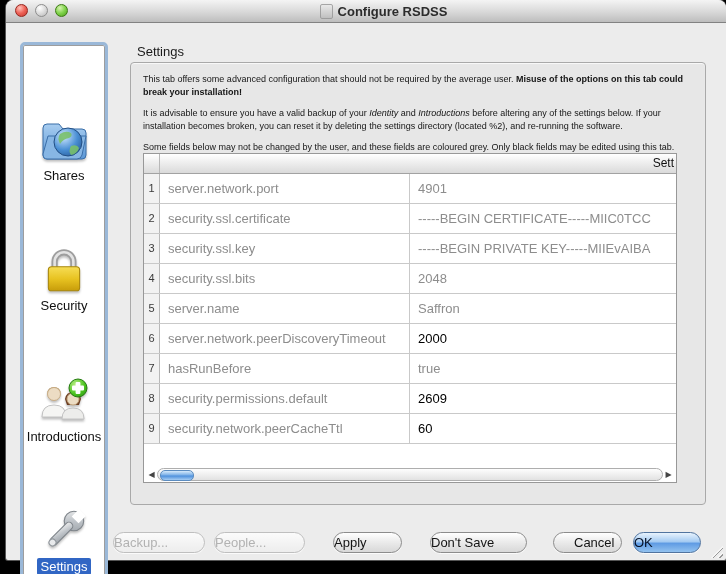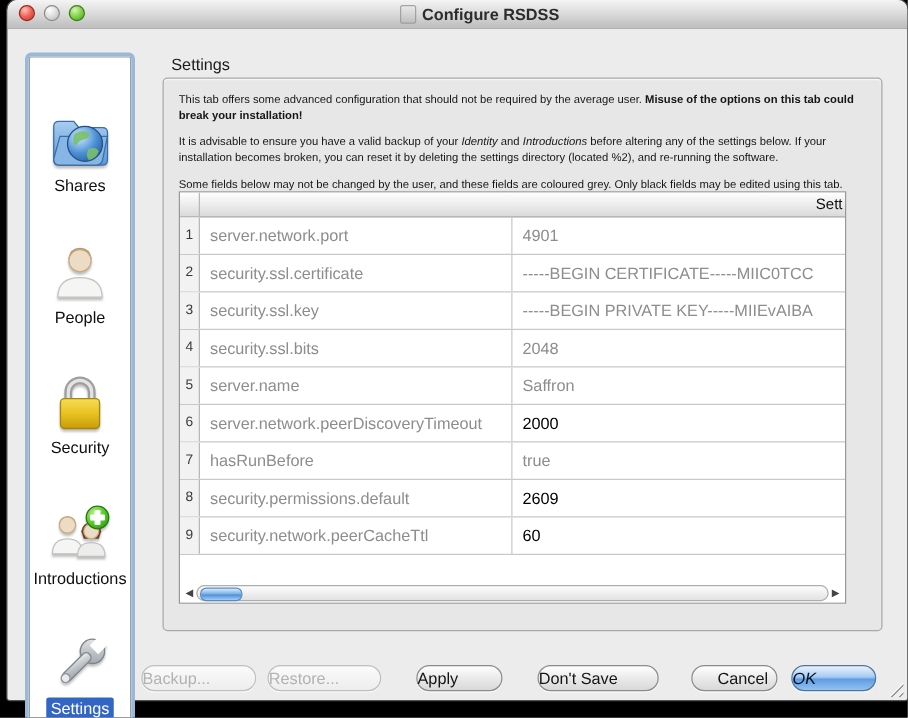--- a/index.html
+++ b/index.html
@@ -115,30 +115,20 @@
             <path d="M5 12 q0-4 4-4 h12 l4 5 h19 q4 0 4 4 v22 q0 4-4 4 H9 q-4 0-4-4 z" fill="url(#gFold)" stroke="#3a6ea8"></path>
             <path d="M5 38 l5-18 h38 l-4 19 q-1 4-5 4 H9 q-4 0-4-5 z" fill="#87b6e4" stroke="#3a6ea8"></path>
             <circle cx="30" cy="26" r="14" fill="url(#gGlobe)" stroke="#234f84"></circle>
             <path d="M22 18 q6-4 11-1 q2 3-2 5 q-6 1-9 6 q-3-6 0-10 z" fill="#79c06a" opacity="0.9"></path>
             <path d="M33 30 q6-2 8 2 q-2 6-8 7 q-3-4 0-9 z" fill="#79c06a" opacity="0.9"></path>
           </svg>
         </span>
         <span class="side-label">Shares</span>
       </div>
 
-      <div class="side-item">
-        <span class="side-icon">
-          <svg width="50" height="50" viewBox="0 0 48 48">
-            <path d="M15 13 q1-9 9-9 q8 0 9 9 q-4-4.5-9-4.5 q-5 0-9 4.5 z" fill="#b2966a"></path>
-            <circle cx="24" cy="14" r="8.5" fill="#ecdcc3" stroke="#c7ab83"></circle>
-            <path d="M7 42 q0-15 17-15 q17 0 17 15 z" fill="#f5f5f3" stroke="#c2c2c2"></path>
-          </svg>
-        </span>
-        <span class="side-label">People</span>
-      </div>
 
       <div class="side-item">
         <span class="side-icon">
           <svg width="50" height="50" viewBox="0 0 48 48">
             <defs>
               <linearGradient id="gGold" x1="0" y1="0" x2="0" y2="1">
                 <stop offset="0" stop-color="#f6dd55"></stop>
                   <stop offset="0.5" stop-color="#e8c321"></stop>
                   <stop offset="1" stop-color="#c79c0a"></stop>
               </linearGradient>
@@ -262,21 +252,21 @@
           <span class="sb-arrow">◀</span>
           <div class="sb-track">
             <div class="sb-thumb"></div>
           </div>
           <span class="sb-arrow">▶</span>
         </div>
       </div>
     </div>
 
     <div class="btn disabled" style="left:107px;width:92px;">Backup...</div>
-    <div class="btn disabled" style="left:208px;width:91px;">Restore...</div>
+    <div class="btn disabled" style="left:208px;width:91px;">People...</div>
     <div class="btn" style="left:327px;width:69px;">Apply</div>
     <div class="btn" style="left:424px;width:97px;">Don't Save</div>
     <div class="btn" style="left:547px;width:69px;padding-left:20px;">Cancel</div>
-    <div class="btn default" style="left:627px;width:68px;font-style:italic;">OK</div>
+    <div class="btn default" style="left:627px;width:68px;">OK</div>
 
     <div class="resize-grip"></div>
   </div>
 </div>
 
 </body></html>

